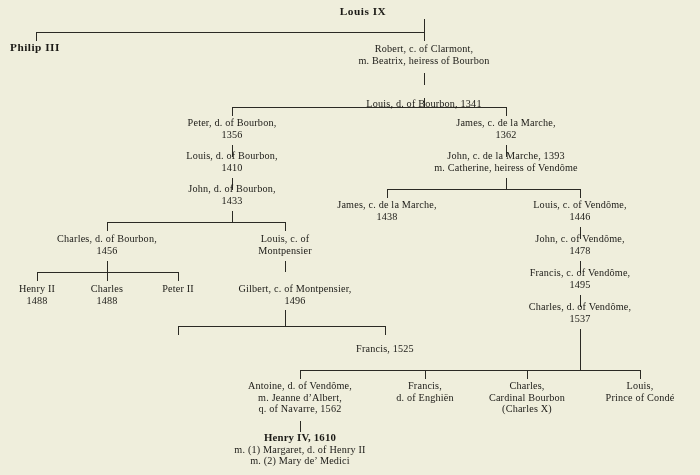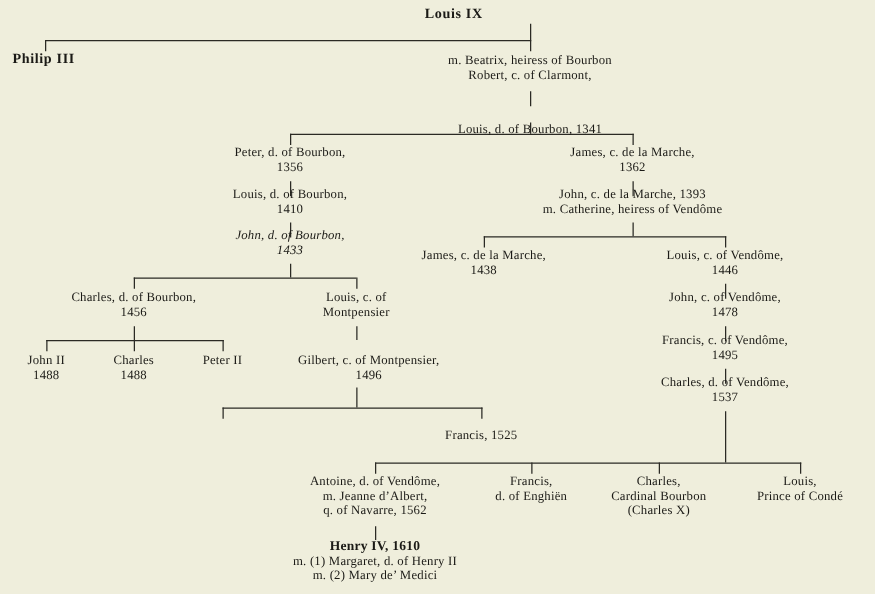--- a/index.html
+++ b/index.html
@@ -88,39 +88,39 @@
 
   <div class="node" style="left:363px;top:6px;">
     <span class="ln bold">Louis IX</span>
   </div>
 
   <div class="node left" style="left:10px;top:42px;">
     <span class="ln bold">Philip III</span>
   </div>
 
   <div class="node" style="left:424px;top:43px;">
+    <span class="ln">Robert, c. of Clarmont,</span>
     <span class="ln">m. Beatrix, heiress of Bourbon</span>
-    <span class="ln">Robert, c. of Clarmont,</span>
   </div>
 
   <div class="node" style="left:424px;top:85px;margin-top:13px;">
     <span class="ln">Louis, d. of Bourbon, 1341</span>
   </div>
 
   <div class="node" style="left:232px;top:117px;">
     <span class="ln">Peter, d. of Bourbon,</span>
     <span class="ln">1356</span>
   </div>
 
   <div class="node" style="left:232px;top:150px;">
     <span class="ln">Louis, d. of Bourbon,</span>
     <span class="ln">1410</span>
   </div>
 
-  <div class="node" style="left:232px;top:183px;font-style:italic;">
+  <div class="node" style="left:232px;top:183px;">
     <span class="ln">John, d. of Bourbon,</span>
     <span class="ln">1433</span>
   </div>
 
   <div class="node" style="left:506px;top:117px;">
     <span class="ln">James, c. de la Marche,</span>
     <span class="ln">1362</span>
   </div>
 
   <div class="node" style="left:506px;top:150px;">
@@ -157,21 +157,21 @@
     <span class="ln">Charles, d. of Bourbon,</span>
     <span class="ln">1456</span>
   </div>
 
   <div class="node" style="left:285px;top:233px;">
     <span class="ln">Louis, c. of</span>
     <span class="ln">Montpensier</span>
   </div>
 
   <div class="node" style="left:37px;top:283px;">
-    <span class="ln">John II</span>
+    <span class="ln">Henry II</span>
     <span class="ln">1488</span>
   </div>
 
   <div class="node" style="left:107px;top:283px;">
     <span class="ln">Charles</span>
     <span class="ln">1488</span>
   </div>
 
   <div class="node" style="left:178px;top:283px;">
     <span class="ln">Peter II</span>

